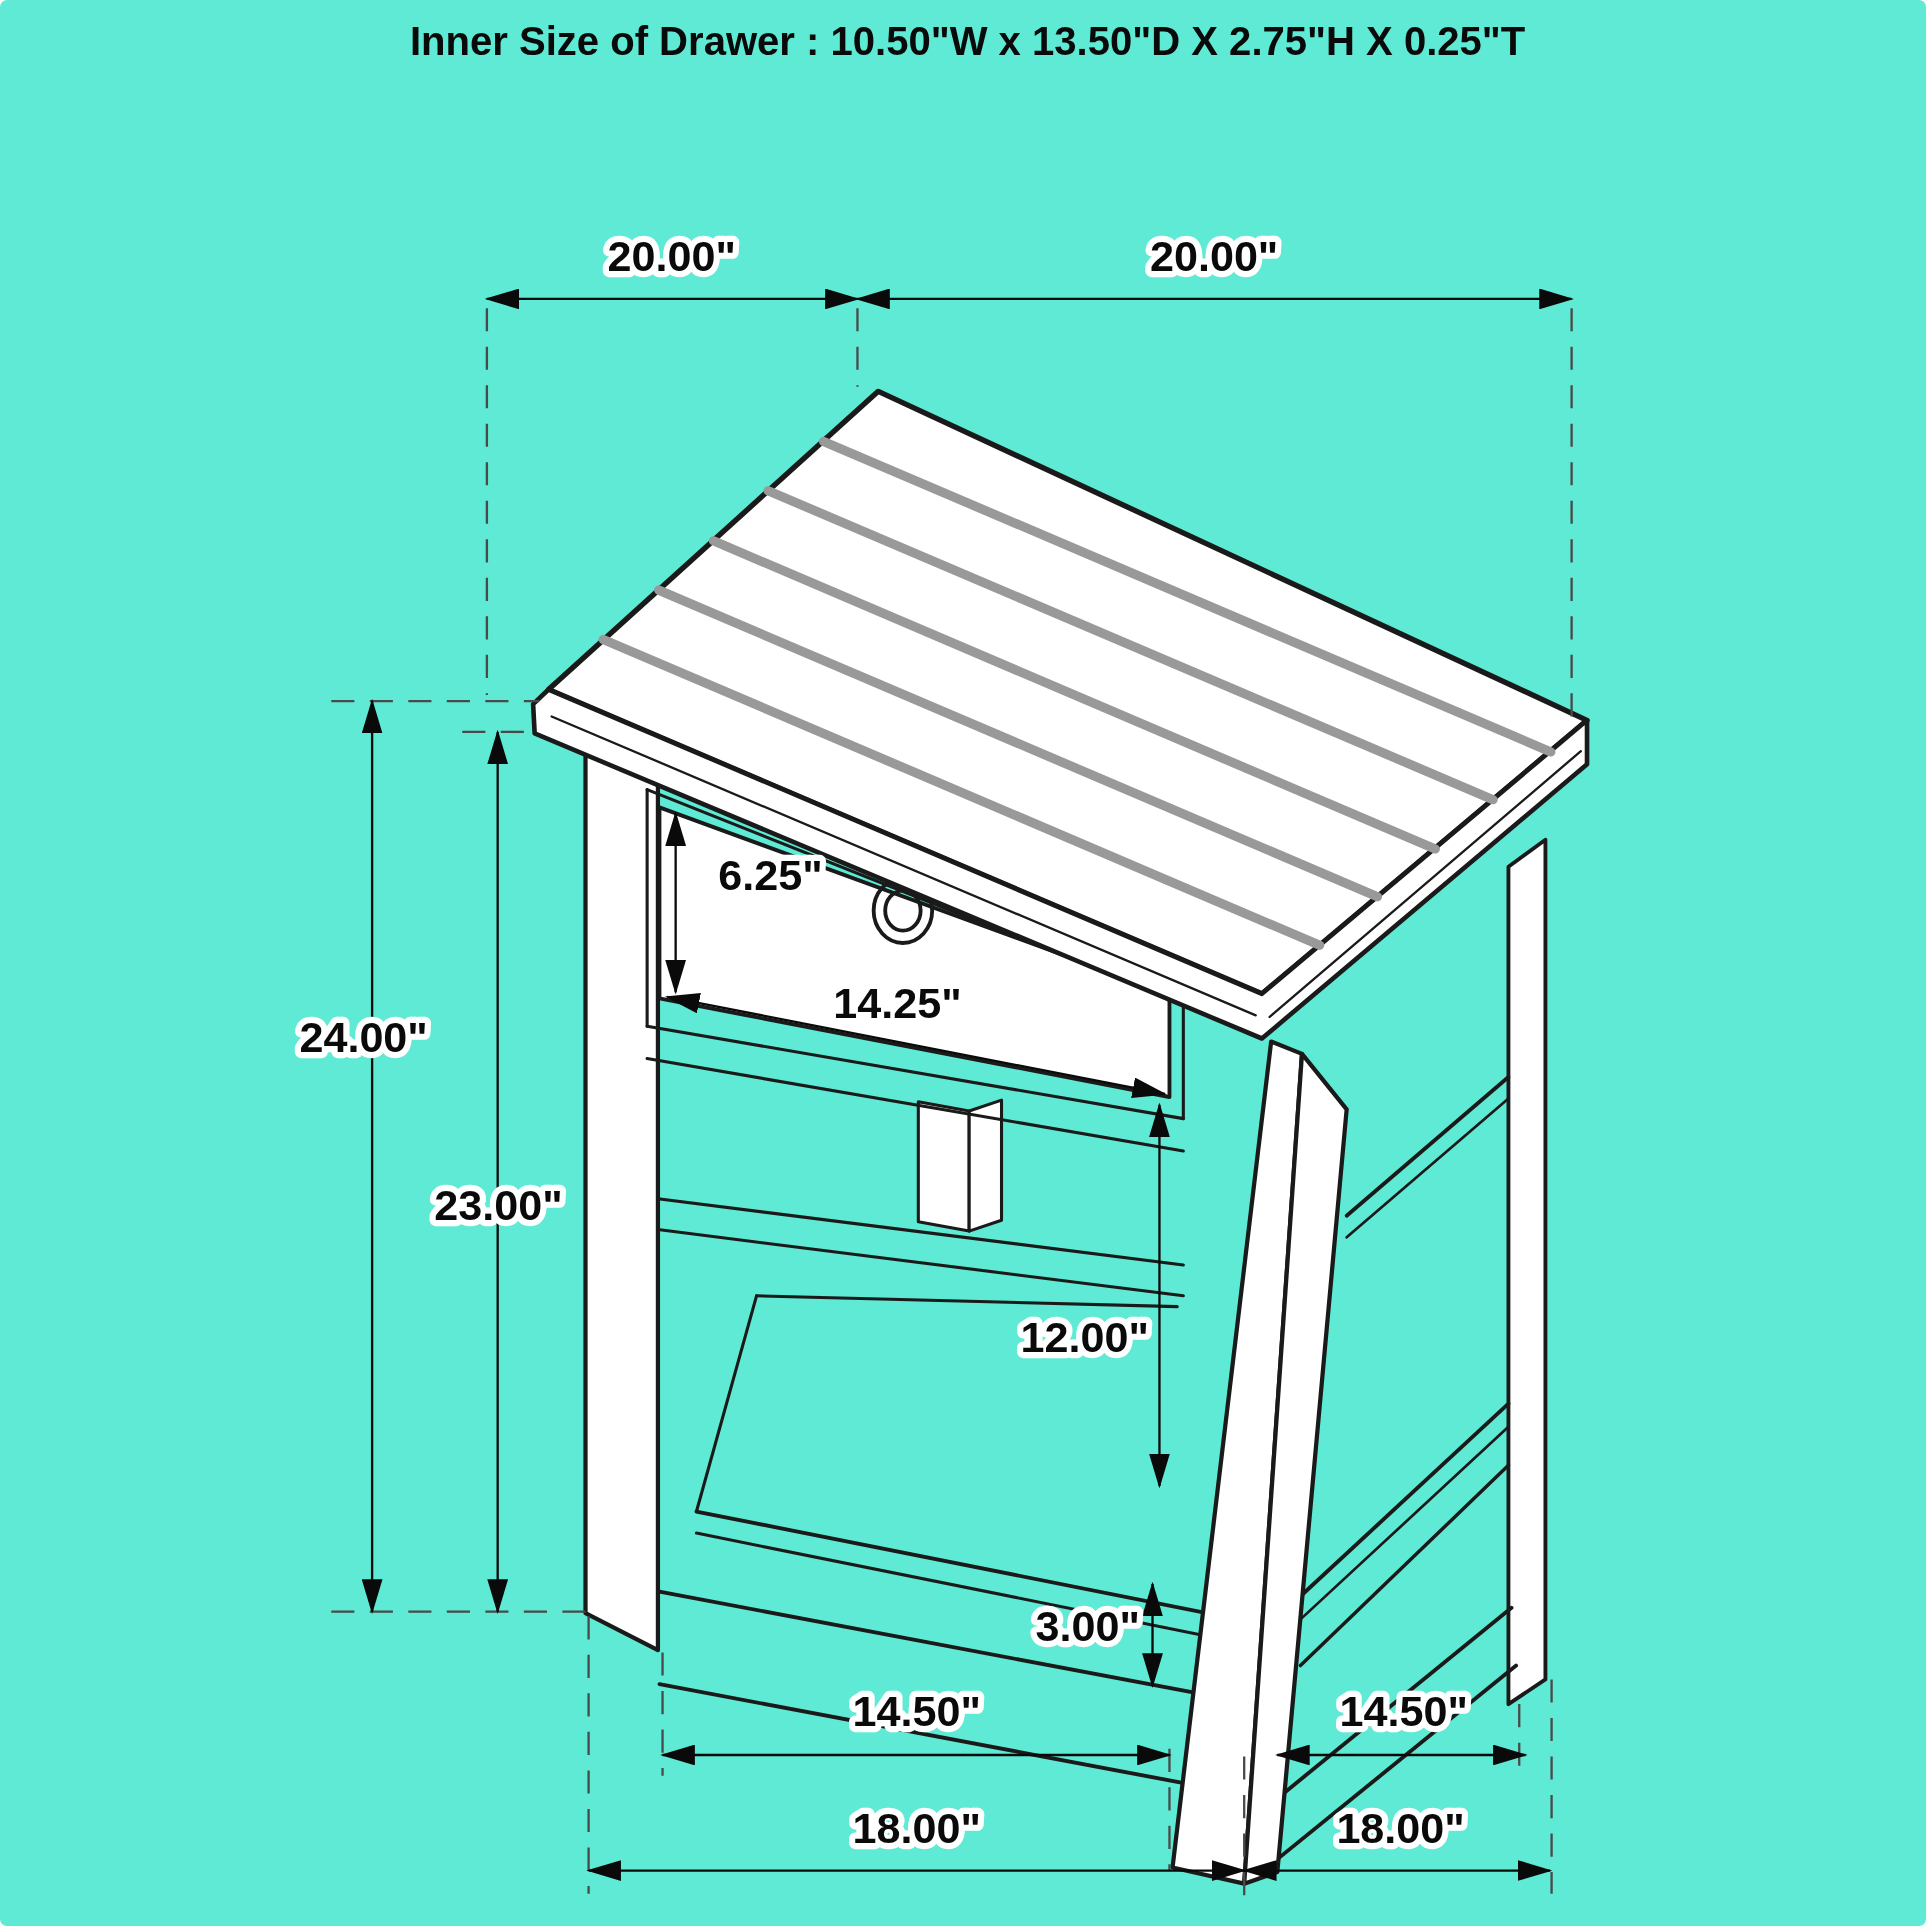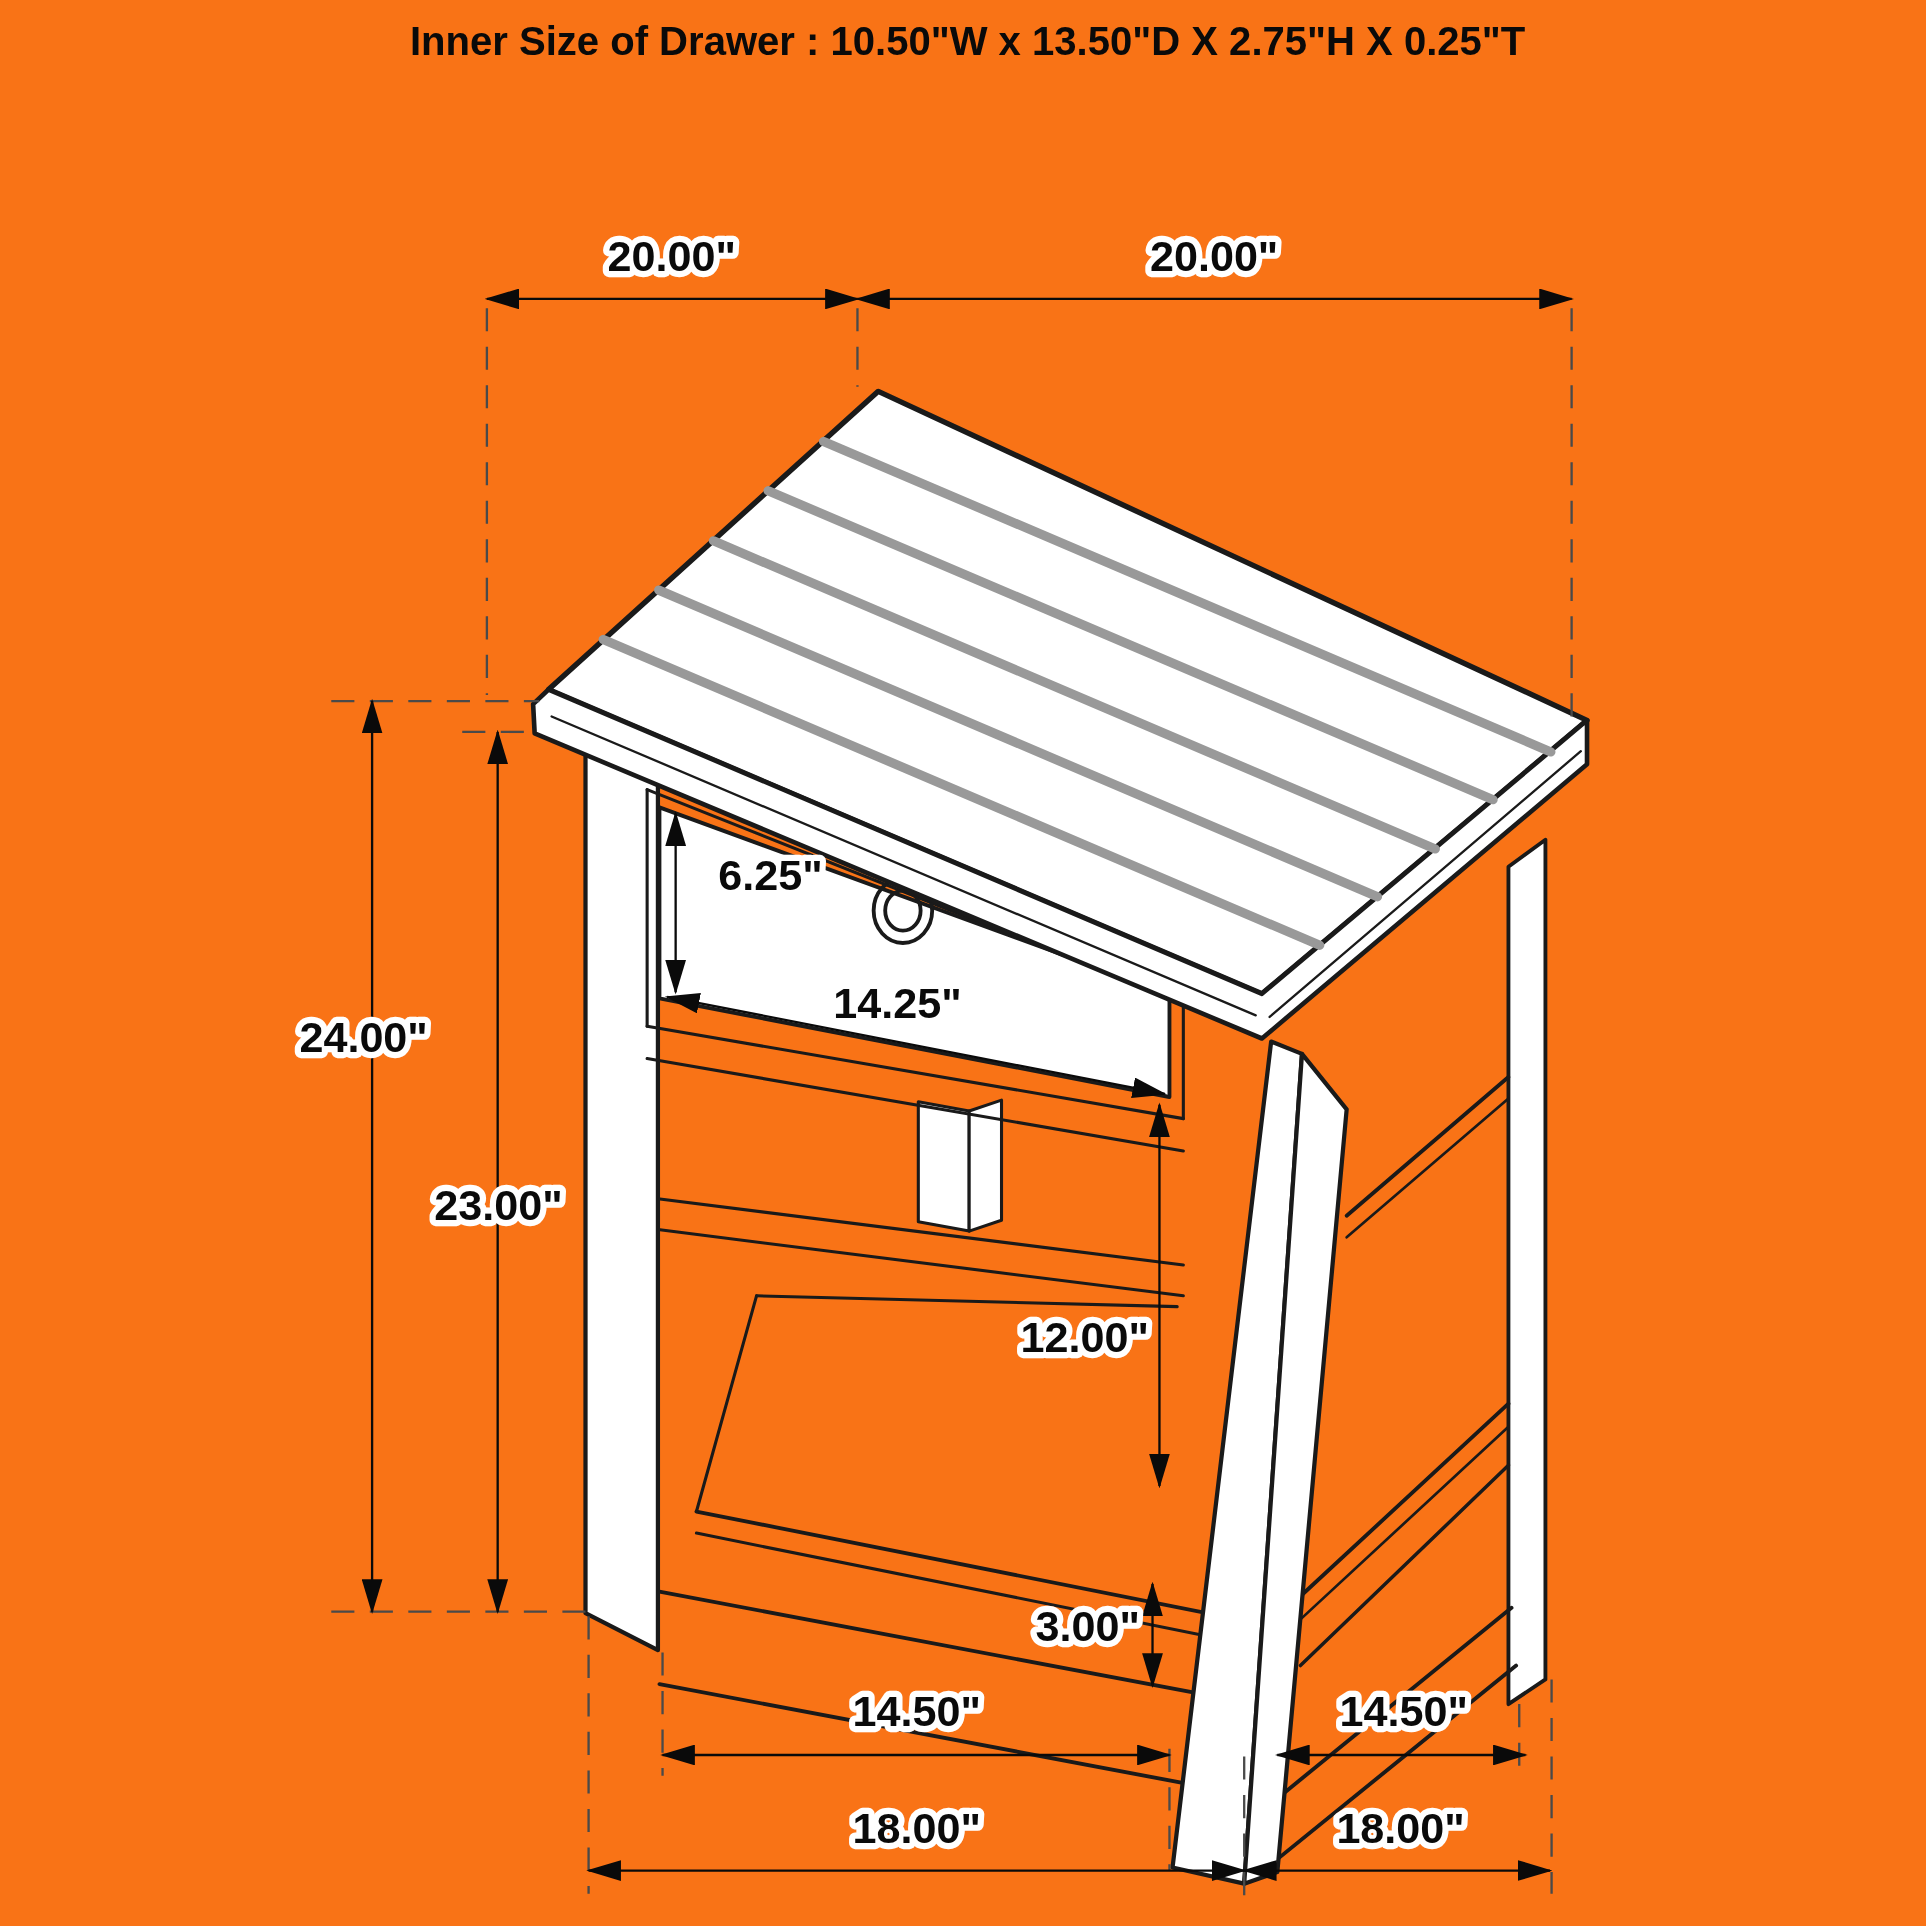--- a/index.html
+++ b/index.html
@@ -1,17 +1,17 @@
 <!DOCTYPE html>
 <html style="font-size:12.3px"><head>
 <meta charset="utf-8">
 <style>
   html,body{margin:0;padding:0;background:#fff;}
-  .page{width:1926px;height:1926px;position:relative;background:#f97316;
-        font-family:"Liberation Sans", sans-serif;}
+  .page{width:1926px;height:1926px;position:relative;background:#5eead4;
+        font-family:"Liberation Sans", sans-serif;border-radius:7px;}
   svg{display:block}
   .dim-label{font:bold 56px "Liberation Sans", sans-serif;fill:#0a0a0a;
              paint-order:stroke;stroke:#ffffff;stroke-width:16px;stroke-linejoin:round;}
   .title-label{font:bold 52px "Liberation Sans", sans-serif;fill:#0a0a0a;}
   .struct{stroke:#1a1a1a;fill:none;stroke-linejoin:round;stroke-linecap:round;}
   .fillw{fill:#ffffff;}
   .plank{stroke:#999999;stroke-width:12;fill:none;stroke-linecap:round;}
   .dim{stroke:#0a0a0a;stroke-width:3;fill:none;}
   .dash{stroke:#4a4a4a;stroke-width:3;fill:none;stroke-dasharray:30 20;}
 </style>

